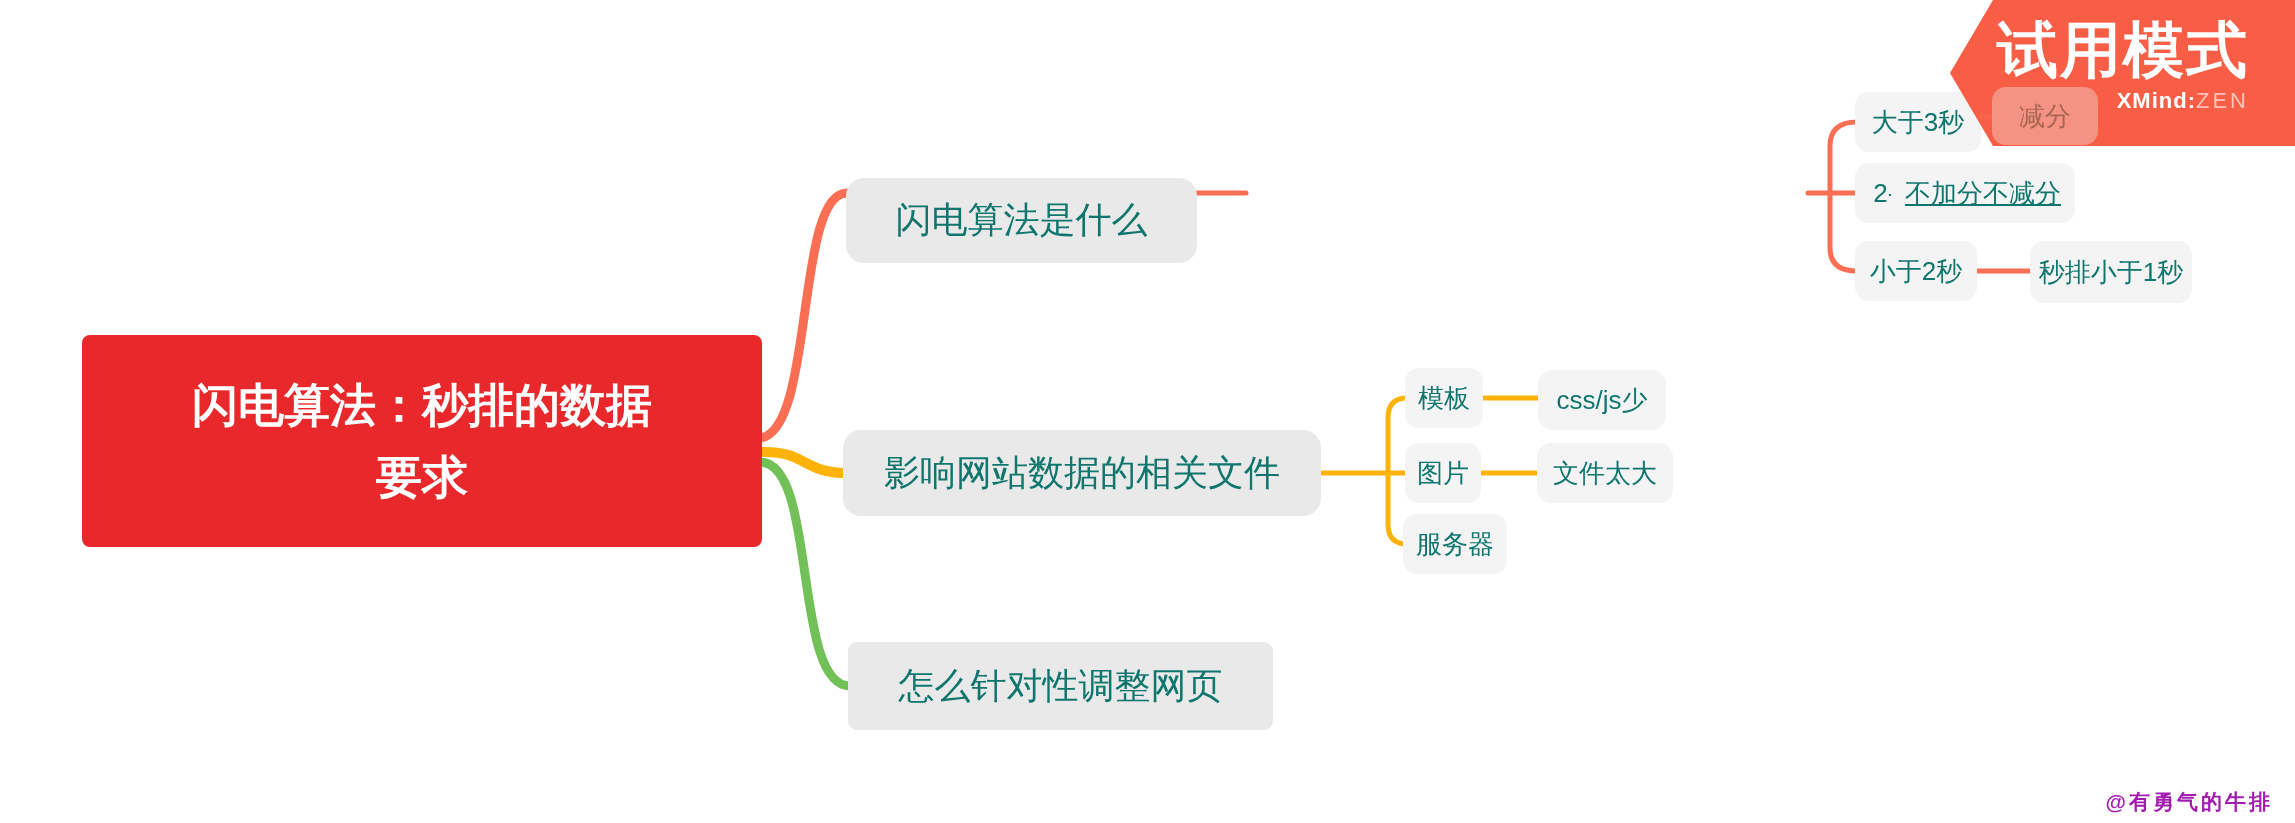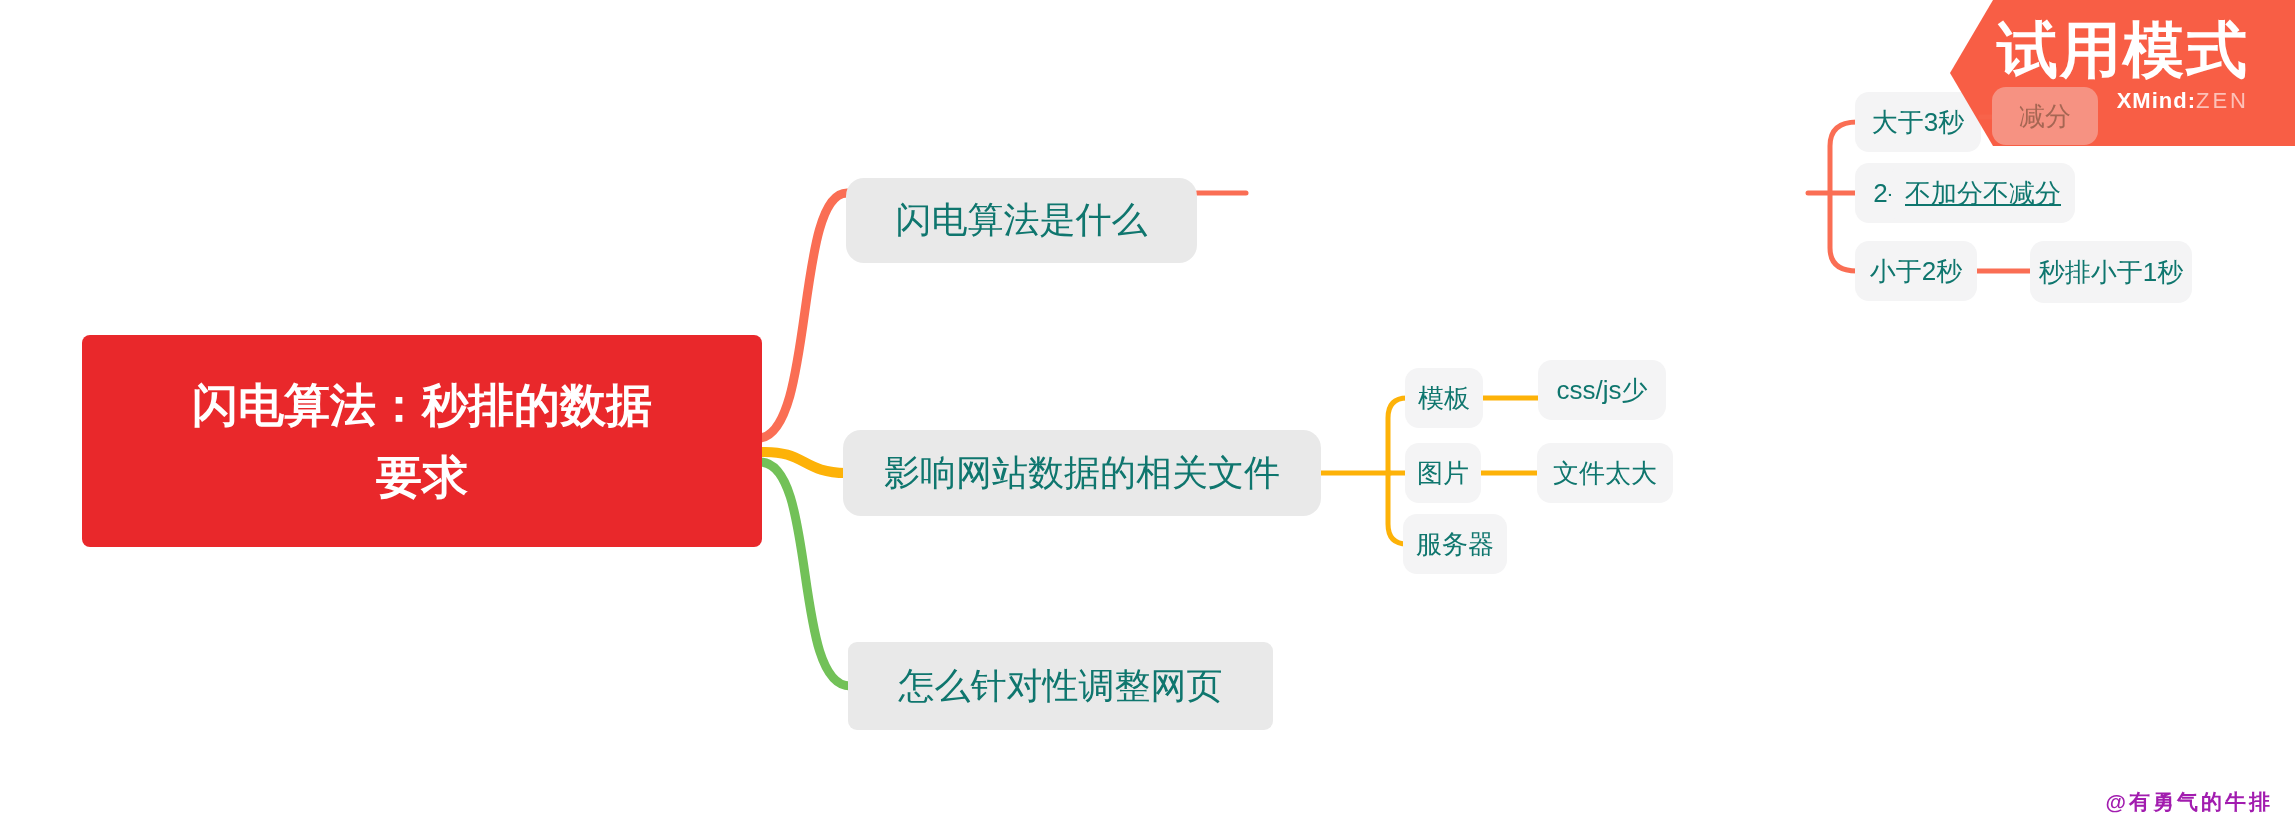--- a/index.html
+++ b/index.html
@@ -33,21 +33,21 @@
   #node-root  {left:82px;  top:335px; width:680px; height:212px;}
   #node-b1    {left:846px; top:150px; width:351px; height:85px;margin-top:28px;}
   #node-b1c1  {left:1244px;top:160px; width:564px; height:66px;}
   #node-b1c1a {left:1855px;top:92px;  width:126px; height:60px;}
   #node-b1c1b {left:1855px;top:163px; width:100px; height:60px;}
   #node-b1c1b-x{left:1891px;top:163px;width:184px; height:60px;text-decoration:underline;}
   #node-b1c1c {left:1855px;top:241px; width:122px; height:60px;}
   #node-b1c1c-x{left:2030px;top:241px;width:162px; height:62px;}
   #node-b2    {left:843px; top:430px; width:478px; height:86px;}
   #node-b2c1  {left:1405px;top:368px; width:78px;  height:60px;}
-  #node-b2c1a {left:1538px;top:360px; width:128px; height:60px;}
+  #node-b2c1a {left:1538px;top:370px; width:128px; height:60px;}
   #node-b2c2  {left:1405px;top:443px; width:76px;  height:60px;}
   #node-b2c2a {left:1537px;top:443px; width:136px; height:60px;}
   #node-b2c3  {left:1403px;top:514px; width:104px; height:60px;}
   #node-b3    {left:848px; top:642px; width:425px; height:88px;border-radius:9px;}
 
   
   #trial-ribbon{position:absolute;left:0;top:0;z-index:50;}
   #trial-text{
     position:absolute;z-index:51;right:46px;top:24px;width:500px;
     text-align:right;color:#ffffff;pointer-events:none;

